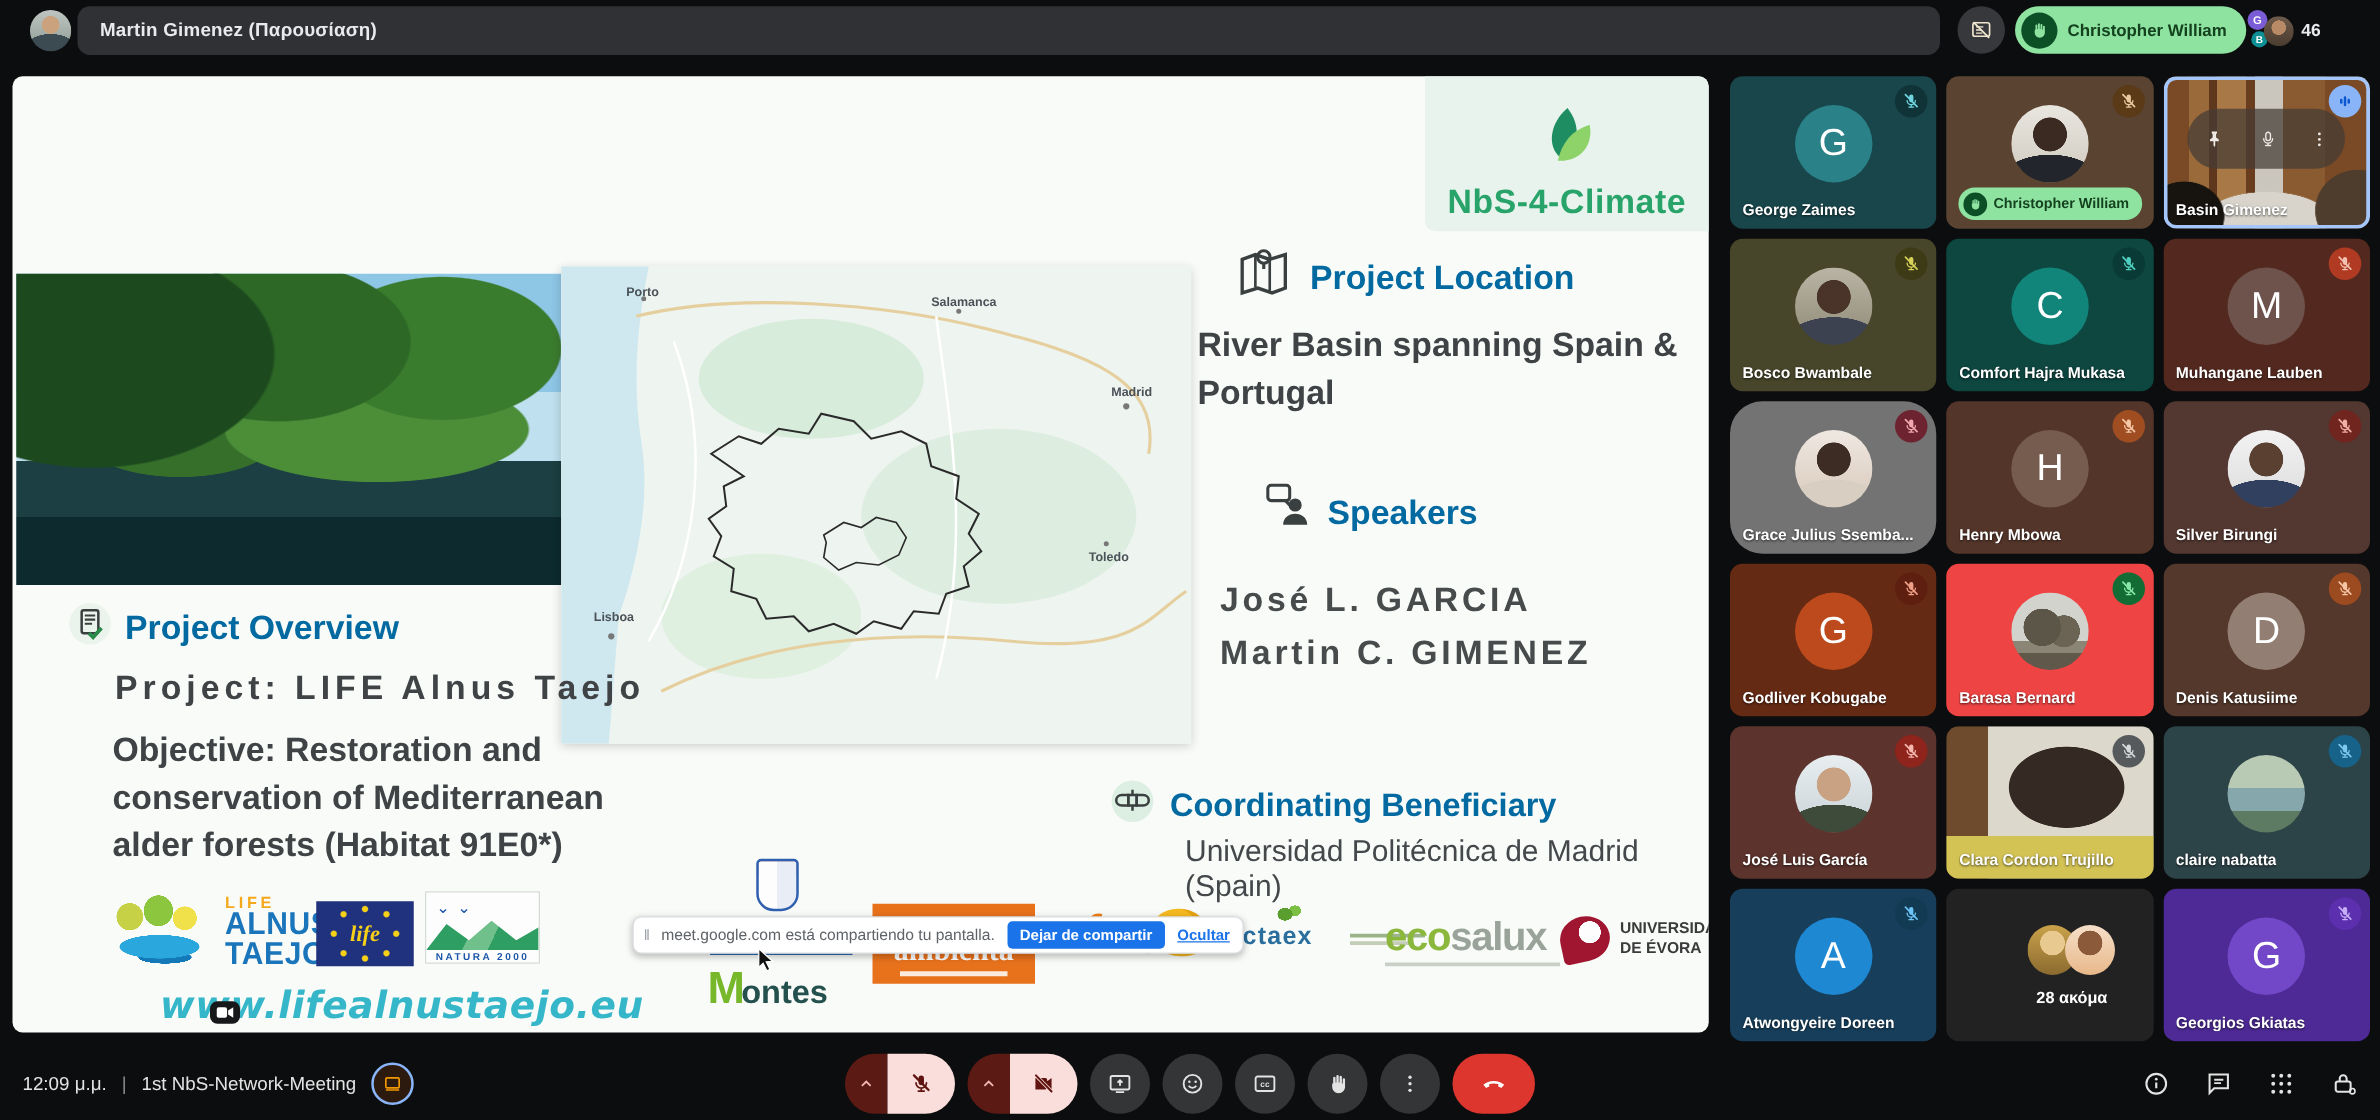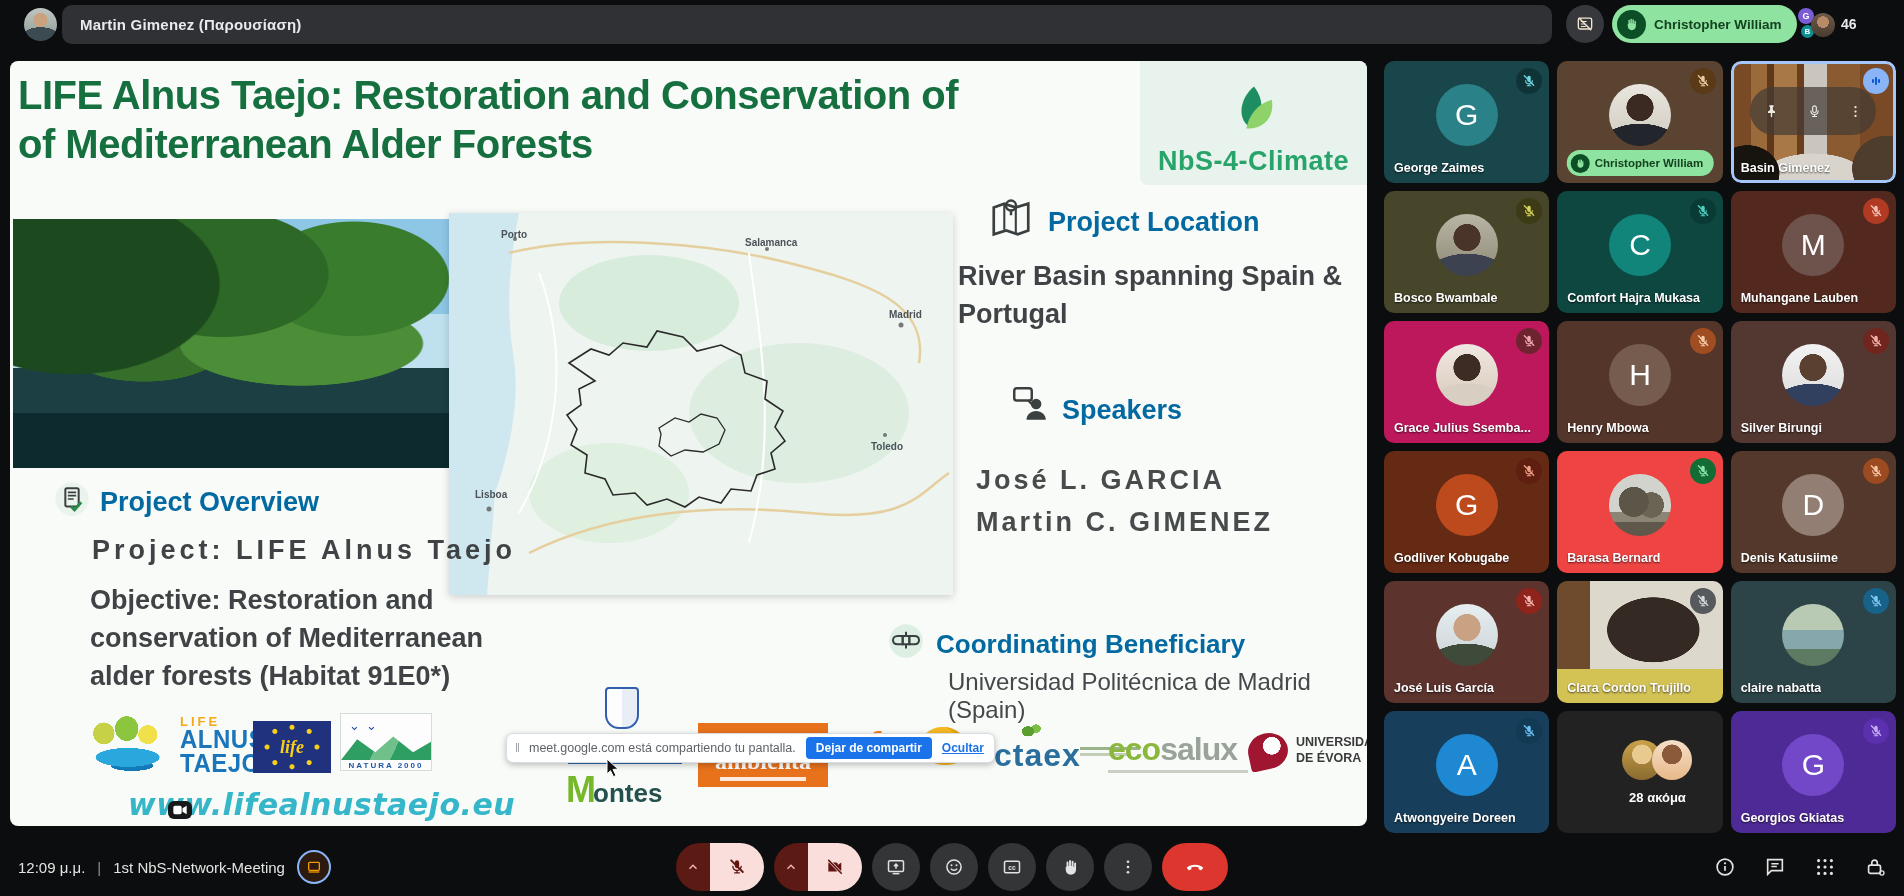--- a/index.html
+++ b/index.html
@@ -107,21 +107,21 @@
   .ambienta{position:absolute;left:688px;top:662px;width:130px;height:64px;background:#e8721c;
     display:flex;flex-direction:column;align-items:center;justify-content:flex-end;padding-bottom:6px;box-sizing:border-box;}
   .ambienta .at{color:#fff;font-family:"Liberation Serif",serif;font-weight:700;font-size:24px;line-height:1;}
   .ambienta .al{width:86px;height:4px;background:rgba(255,255,255,.85);margin-top:4px;}
   .forlogo{position:absolute;left:856px;top:666px;display:flex;align-items:flex-start;}
   .forlogo .ft{color:#f07d12;font-size:38px;font-weight:700;font-style:italic;line-height:1;}
   .forlogo .fy{width:44px;height:38px;margin-left:4px;border-radius:50% 50% 40% 55%;
     background:radial-gradient(circle at 30% 70%,#f5b921 0 70%,#e8a410 71%);position:relative;}
   .forlogo .fy::after{content:"";position:absolute;left:-6px;bottom:2px;width:8px;height:8px;border-radius:50%;background:#3f9e32;}
   .ctaex{position:absolute;left:984px;top:678px;}
-  .ctaex .ct{color:#2a6e9e;font-size:32px;font-weight:700;letter-spacing:1px;line-height:1;}
+  .ctaex .ct{color:#2a6e9e;font-size:20px;font-weight:700;letter-spacing:1px;line-height:1;}
   .ctaex .sprig{position:absolute;left:28px;top:-16px;width:20px;height:14px;
     background:radial-gradient(50% 60% at 30% 60%,#5a9e2f 0 60%,rgba(0,0,0,0) 61%),radial-gradient(40% 50% at 70% 40%,#7cbf45 0 60%,rgba(0,0,0,0) 61%);}
   .ctaex .cl{position:absolute;left:86px;top:8px;width:60px;height:3px;background:#9ab38a;}
   .ctaex .cl2{position:absolute;left:86px;top:14px;width:48px;height:3px;background:#c3cdb8;}
   .ecosalux{position:absolute;left:1098px;top:672px;}
   .ecosalux .et{font-size:32px;line-height:1;font-weight:700;color:#8ab73c;letter-spacing:-1px;}
   .ecosalux .et b{color:#9aa39a;font-weight:700;}
   .ecosalux .ecl{width:140px;height:3px;background:#c9cfc5;margin-top:5px;}
   .evora{position:absolute;left:1238px;top:672px;display:flex;align-items:center;gap:8px;}
   .evora .bird{width:40px;height:36px;border-radius:50% 50% 50% 10%;
@@ -230,24 +230,20 @@
     <span class="mini-stack">
       <span class="mini-av m1">G</span>
       <span class="mini-av m2">B</span>
       <span class="m3"></span>
     </span>
     <span class="count-num">46</span>
   </div>
 </div>
 
 <div class="slide">
-  <div class="slide-title">
-    <div>LIFE Alnus Taejo: Restoration and Conservation of</div>
-    <div>of Mediterranean Alder Forests</div>
-  </div>
 
   <div class="nbs-panel">
     <svg width="62" height="66" viewBox="0 0 56 56">
       <path d="M28 4c10 13 9 28-5 36C13 32 15 15 28 4z" fill="#1e8e62"></path>
       <path d="M44 16c3 15-7 27-23 26 3-13 10-22 23-26z" fill="#8ed36a"></path>
     </svg>
     <div class="nbs-label">NbS-4-Climate</div>
   </div>
 
   <div class="forest-photo"></div>
@@ -475,21 +471,21 @@
       <div class="avz" style="background: rgb(109, 83, 75);">M</div>
       <div class="mic-badge" style="background: rgb(176, 58, 34);">
         <svg width="16" height="16" viewBox="0 0 24 24">
   <path d="M12 4a2.6 2.6 0 0 1 2.6 2.6v4.2a2.6 2.6 0 1 1-5.2 0V6.6A2.6 2.6 0 0 1 12 4z" fill="#f3c0b2"></path>
   <path d="M7 11.2a5 5 0 0 0 10 0M12 16.2V19M9.2 19h5.6" fill="none" stroke="#f3c0b2" stroke-width="1.6" stroke-linecap="round"></path>
   <path d="M5 4l14 14.5" stroke="#f3c0b2" stroke-width="2" stroke-linecap="round"></path>
         </svg>
       </div>
       <div class="tname">Muhangane Lauben</div>
     </div>
-    <div class="tile" style="background: #be185d;">
+    <div class="tile" style="background: #737373; border-radius: 26px;">
       <div class="avz avatar-photo portrait-c"></div>
       <div class="mic-badge" style="background: rgb(110, 36, 48);">
         <svg width="16" height="16" viewBox="0 0 24 24">
   <path d="M12 4a2.6 2.6 0 0 1 2.6 2.6v4.2a2.6 2.6 0 1 1-5.2 0V6.6A2.6 2.6 0 0 1 12 4z" fill="#f0a8b0"></path>
   <path d="M7 11.2a5 5 0 0 0 10 0M12 16.2V19M9.2 19h5.6" fill="none" stroke="#f0a8b0" stroke-width="1.6" stroke-linecap="round"></path>
   <path d="M5 4l14 14.5" stroke="#f0a8b0" stroke-width="2" stroke-linecap="round"></path>
         </svg>
       </div>
       <div class="tname">Grace Julius Ssemba...</div>
     </div>

